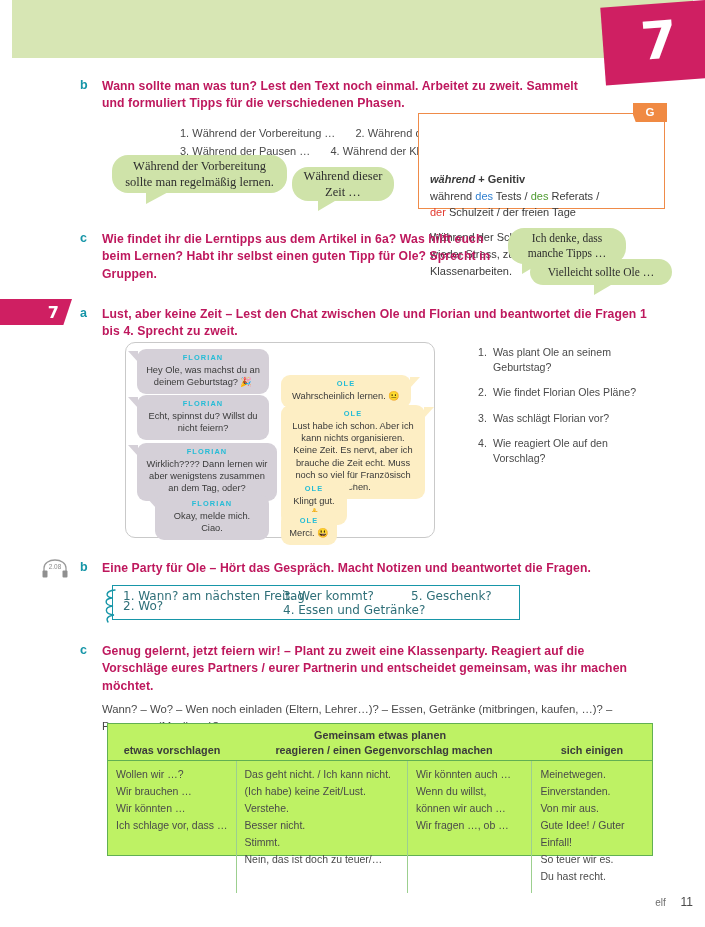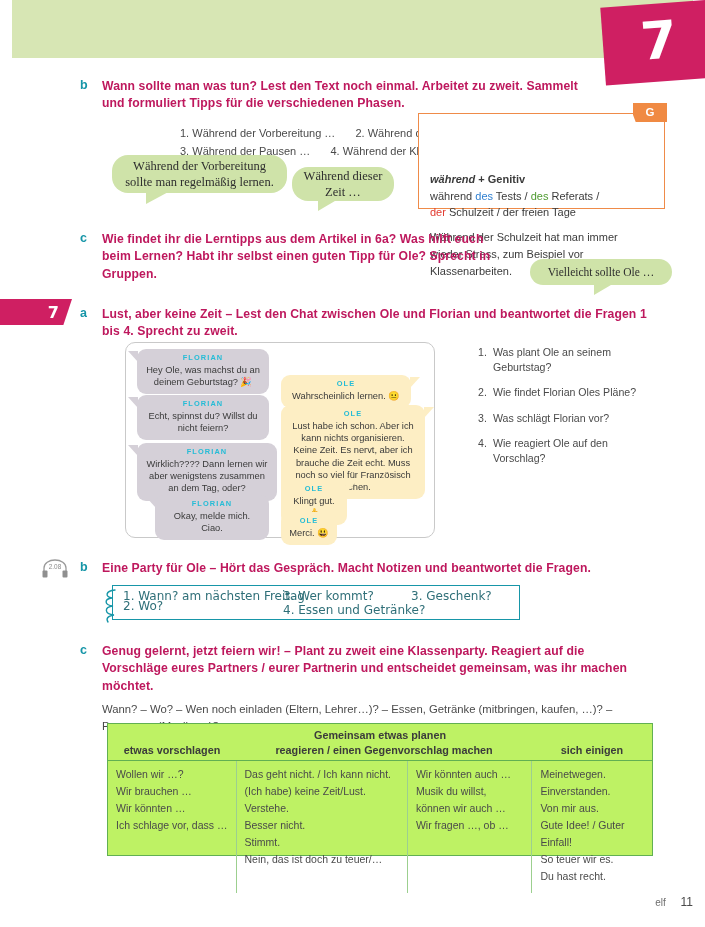--- a/index.html
+++ b/index.html
@@ -223,20 +223,27 @@
     <div><span>während </span><span class="a-blue">des</span><span> Tests / </span><span class="a-green">des</span><span> Referats /</span></div>
     <div><span class="a-red">der</span><span> Schulzeit / der freien Tage</span></div>
     <div class="gex">Während der Schulzeit hat man immer wieder Stress, zum Beispiel vor Klassenarbeiten.</div>
   </div>
 
   <div class="task" style="left:80px;top:231px;width:430px;">
     <div class="task-letter">c</div>
     <div class="task-head">Wie findet ihr die Lerntipps aus dem Artikel in 6a? Was hilft euch beim Lernen? Habt ihr selbst einen guten Tipp für Ole? Sprecht in Gruppen.</div>
   </div>
 
+  <div class="bubble" style="left:508px;top:228px;width:118px;height:36px;font-size:11.5px;">
+    <div>
+      <div>Ich denke, dass</div>
+      <div>manche Tipps …</div>
+    </div>
+    <span class="tail tail-bl2" style="left:14px;"></span>
+  </div>
 
   <div class="bubble" style="left:530px;top:259px;width:142px;height:26px;font-size:11.5px;">
     <div>Vielleicht sollte Ole …</div>
     <span class="tail tail-bl2" style="left:64px;"></span>
   </div>
 
   <div class="side-tab">
     <span>7</span>
   </div>
 
@@ -328,21 +335,21 @@
   </div>
 
   <div class="notes" style="left:112px;top:585px;width:408px;height:35px;">
     <svg class="brace" viewBox="0 0 18 36">
       <path d="M14 2 C4 3 4 9 11 10 C3 11 3 17 12 18 C3 19 3 26 13 27 C6 28 5 31 7 34" fill="none" stroke="#1796a8" stroke-width="1.4" stroke-linecap="round"></path>
     </svg>
     <div class="nrow" style="left:10px;top:3px;">1. Wann? am nächsten Freitag</div>
     <div class="nrow" style="left:10px;top:13px;">2. Wo?</div>
     <div class="nrow" style="left:170px;top:3px;">3. Wer kommt?</div>
     <div class="nrow" style="left:170px;top:17px;">4. Essen und Getränke?</div>
-    <div class="nrow" style="left:298px;top:3px;">3. Geschenk?</div>
+    <div class="nrow" style="left:298px;top:3px;">5. Geschenk?</div>
   </div>
 
   <div class="task" style="left:80px;top:643px;width:570px;">
     <div class="task-letter">c</div>
     <div class="task-head">Genug gelernt, jetzt feiern wir! – Plant zu zweit eine Klassenparty. Reagiert auf die Vorschläge eures Partners / eurer Partnerin und entscheidet gemeinsam, was ihr machen möchtet.</div>
     <div class="task-body" style="margin-top:6px;">Wann? – Wo? – Wen noch einladen (Eltern, Lehrer…)? – Essen, Getränke (mitbringen, kaufen, …)? – Programm (Musik, …)? – …</div>
   </div>
 
   <div class="vtable" style="left:107px;top:723px;width:546px;height:133px;">
     <div class="vt-head">Gemeinsam etwas planen</div>
@@ -364,21 +371,21 @@
         <div>Das geht nicht. / Ich kann nicht.</div>
         <div>(Ich habe) keine Zeit/Lust.</div>
         <div>Verstehe.</div>
         <div>Besser nicht.</div>
         <div>Stimmt.</div>
         <div>Nein, das ist doch zu teuer/…</div>
       </div>
       <div class="vsep"></div>
       <div class="vt-col" style="width:124px;">
         <div>Wir könnten auch …</div>
-        <div>Musik du willst,</div>
+        <div>Wenn du willst,</div>
         <div>können wir auch …</div>
         <div>Wir fragen …, ob …</div>
       </div>
       <div class="vsep"></div>
       <div class="vt-col" style="width:120px;">
         <div>Meinetwegen.</div>
         <div>Einverstanden.</div>
         <div>Von mir aus.</div>
         <div>Gute Idee! / Guter Einfall!</div>
         <div>So teuer wir es.</div>

